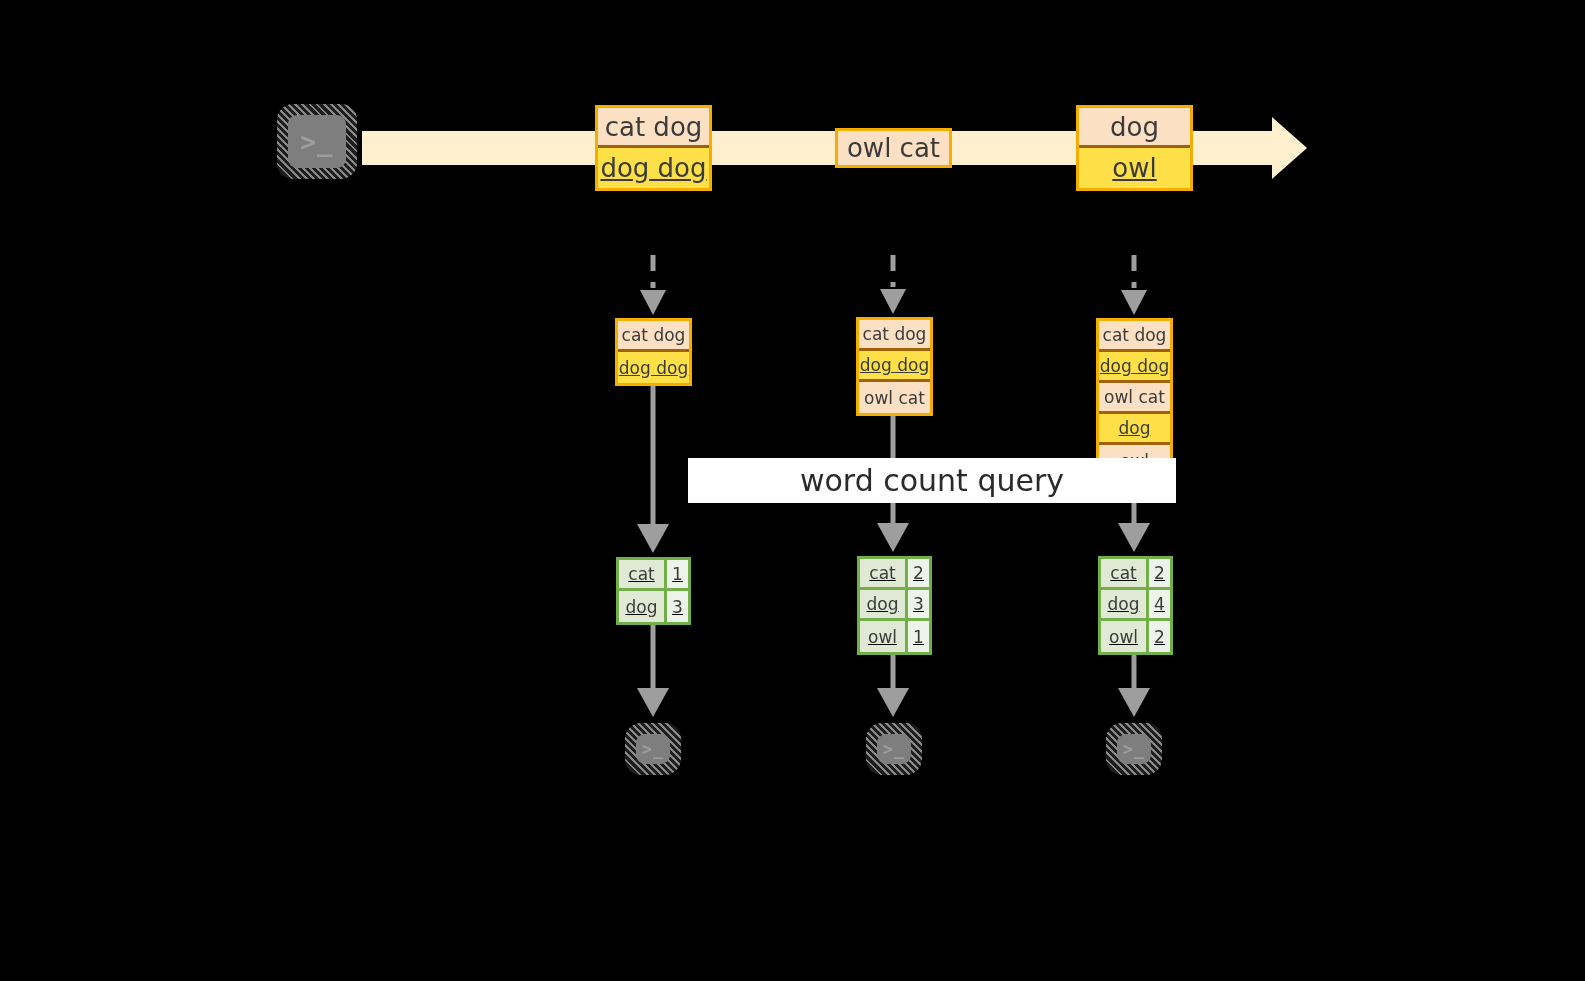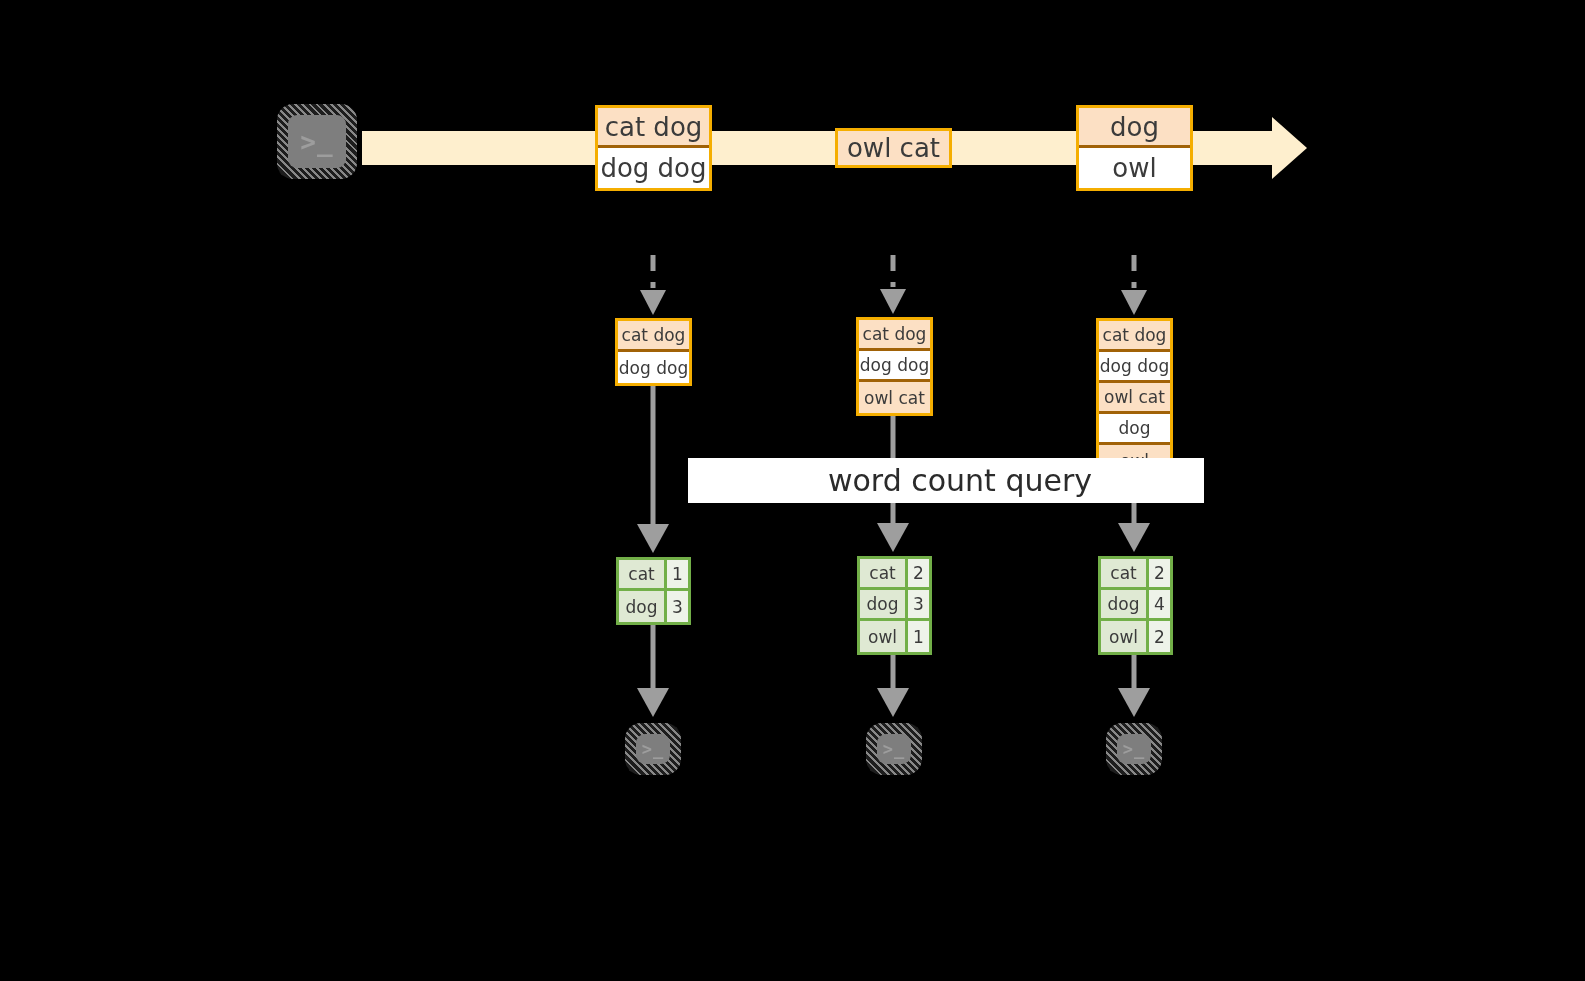--- a/index.html
+++ b/index.html
@@ -88,21 +88,22 @@
     justify-content: center;
     color: #3b3b3b;
     white-space: nowrap;
     background: #FCE0C4;
     border-bottom: 3px solid #a16207;
   }
   .msg-row:last-child {
     border-bottom: none;
   }
   .msg-row.pale {
-    background: #ffffff;
+    background: #fde047;
+    text-decoration: underline;
   }
 
   
   .stream-box .msg-row { font-size: 26px; height: 40px; }
   .stream-box.two .msg-row { height: 40px; }
 
   
   .small-stack .msg-row { font-size: 17px; height: 31px; }
 
   
@@ -112,20 +113,21 @@
     border: 3px solid #72AF48;
     background: #E9F0E1;
     display: flex;
     flex-direction: column;
   }
   .res-row {
     display: flex;
     box-sizing: border-box;
     height: 31px;
     border-bottom: 3px solid #72AF48;
+    text-decoration: underline;
   }
   .res-row:last-child { border-bottom: none; }
   .res-key, .res-val {
     box-sizing: border-box;
     display: flex;
     align-items: center;
     justify-content: center;
     font-size: 17px;
     color: #3b3b3b;
   }
@@ -229,21 +231,21 @@
   </div>
 
   <div class="msg-stack small-stack" style="left:1096px; top:318px; width:77px; height:161px;">
     <div class="msg-row">cat dog</div>
     <div class="msg-row pale">dog dog</div>
     <div class="msg-row">owl cat</div>
     <div class="msg-row pale">dog</div>
     <div class="msg-row">owl</div>
   </div>
 
-  <div class="query-band" style="left:688px; top:458px; width:488px; height:45px;padding-left:28px;">
+  <div class="query-band" style="left:688px; top:458px; width:488px; height:45px;">
     <span>word count query</span>
   </div>
 
   <div class="res-table" style="left:616px; top:557px; width:75px; height:68px;">
     <div class="res-row">
       <div class="res-key">cat</div>
       <div class="res-val">1</div>
     </div>
     <div class="res-row">
       <div class="res-key">dog</div>

